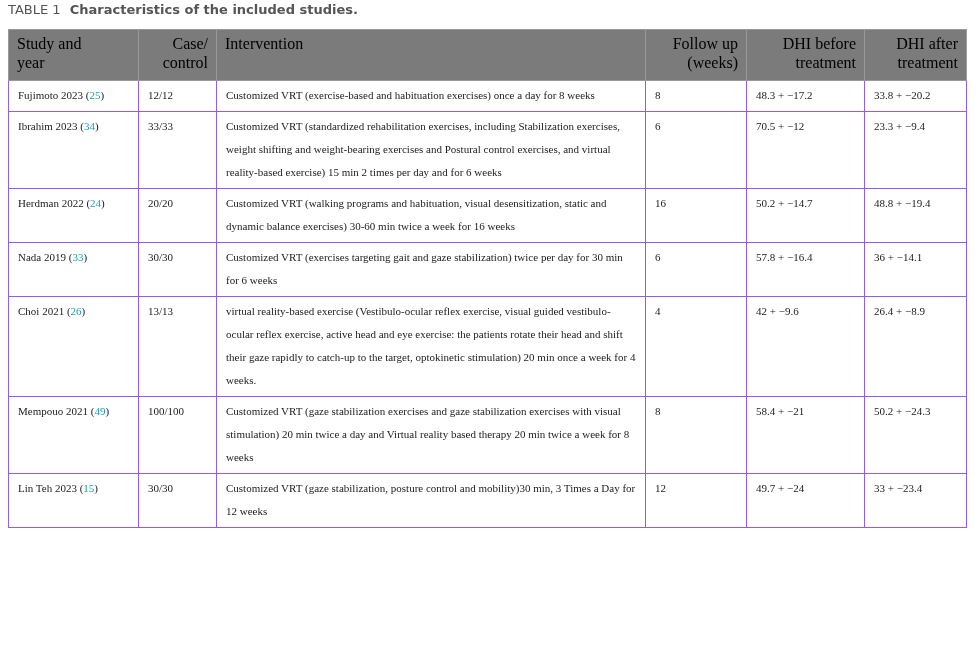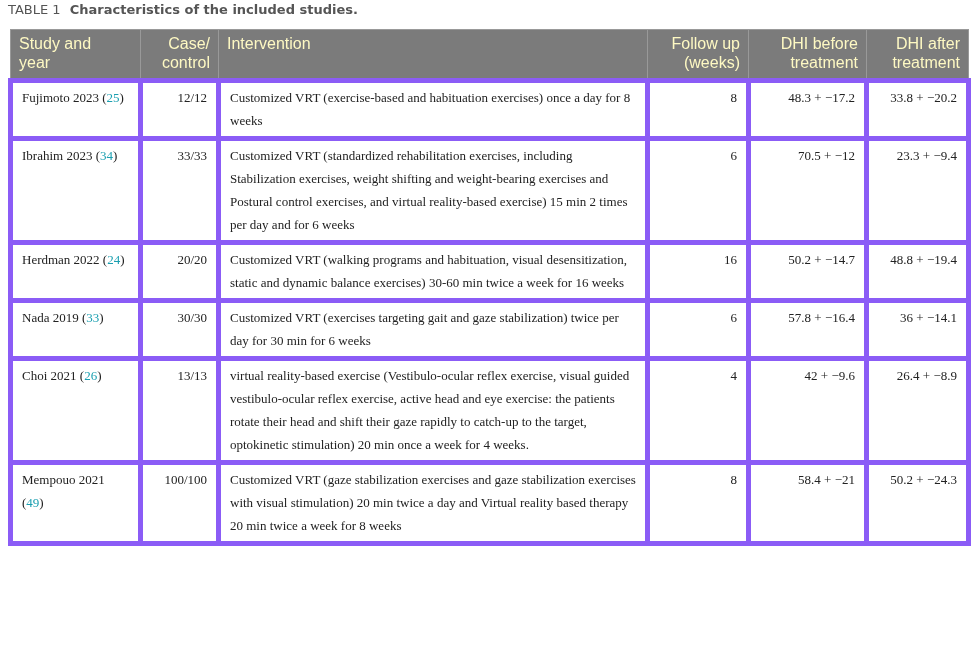--- a/index.html
+++ b/index.html
@@ -40,42 +40,42 @@
       width: 958px;
     }
     col.c1 { width: 130px; }
     col.c2 { width: 78px; }
     col.c3 { width: 429px; }
     col.c4 { width: 101px; }
     col.c5 { width: 118px; }
     col.c6 { width: 102px; }
     thead th {
       background: #7b7b7b;
-      color: #fef9c3;
-      font-family: Liberation Sans, sans-serif;
+      color: #000000;
+      font-family: Liberation Serif, serif;
       font-weight: normal;
       font-size: 16px;
       line-height: 19px;
       height: 51px;
       padding: 4px 8px 0 8px;
       box-sizing: border-box;
       vertical-align: top;
       border: 1px solid #999;
     }
     thead th.left { text-align: left; }
     thead th.center { text-align: right; }
     tbody td {
-      font-size: 13px;
+      font-size: 11px;
       line-height: 23px;
       padding: 3px 9px 4px 9px;
       vertical-align: top;
-      border: 5px solid #8b5cf6;
+      border: 1px solid #8b5cf6;
       color: #222;
     }
-    tbody td.center { text-align: right; margin-left: 48px; }
+    tbody td.center { text-align: left; margin-left: 48px; }
     .ref { color: #1a9fb0; }
   </style>
 </head>
 <body>
 
 <div class="caption">
   <span class="lbl">TABLE 1</span>
   <span class="ttl">Characteristics of the included studies.</span>
 </div>
 
@@ -165,14 +165,22 @@
 
     <tr>
       <td><span>Mempouo 2021 (</span><a class="ref">49</a><span>)</span></td>
       <td class="center">100/100</td>
       <td>Customized VRT (gaze stabilization exercises and gaze stabilization exercises with visual stimulation) 20 min twice a day and Virtual reality based therapy 20 min twice a week for 8 weeks</td>
       <td class="center">8</td>
       <td class="center">58.4 + −21</td>
       <td class="center">50.2 + −24.3</td>
     </tr>
 
+    <tr>
+      <td><span>Lin Teh 2023 (</span><a class="ref">15</a><span>)</span></td>
+      <td class="center">30/30</td>
+      <td>Customized VRT (gaze stabilization, posture control and mobility)30 min, 3 Times a Day for 12 weeks</td>
+      <td class="center">12</td>
+      <td class="center">49.7 + −24</td>
+      <td class="center">33 + −23.4</td>
+    </tr>
   </tbody>
 </table>
 
 </body></html>

